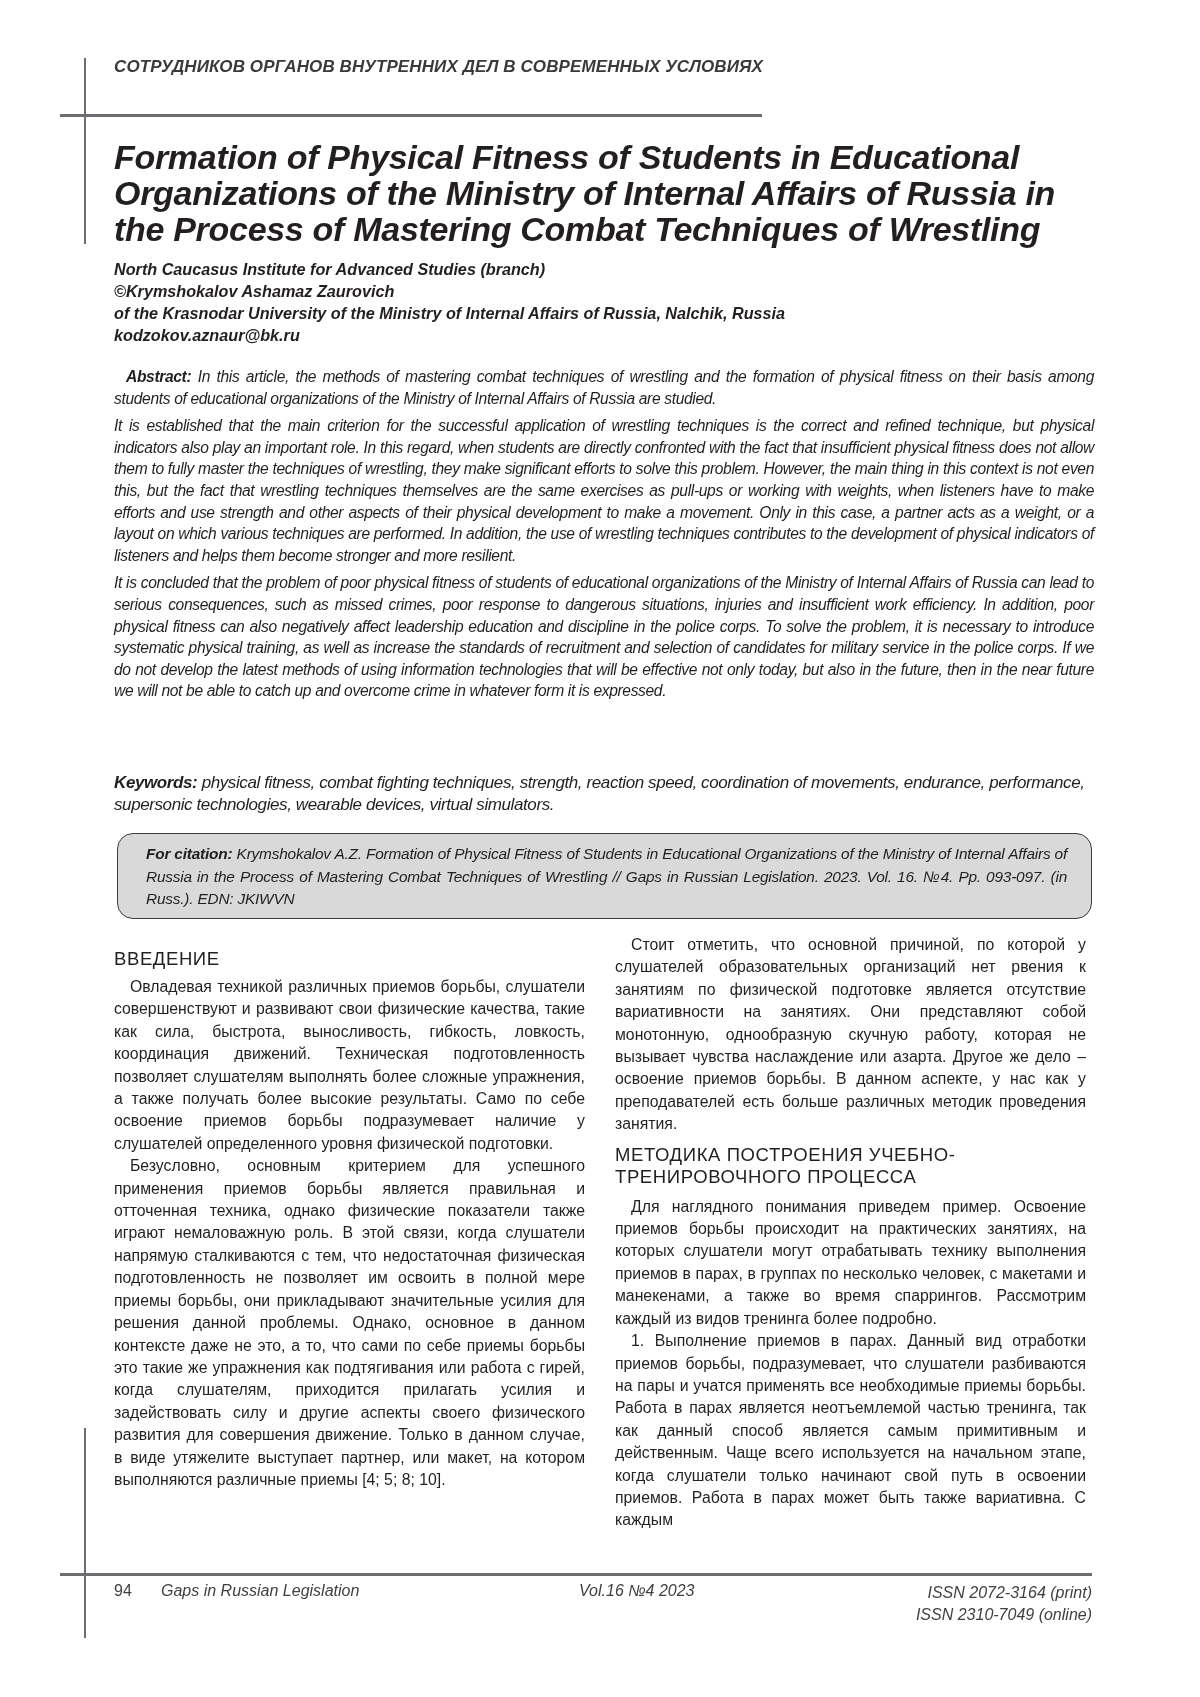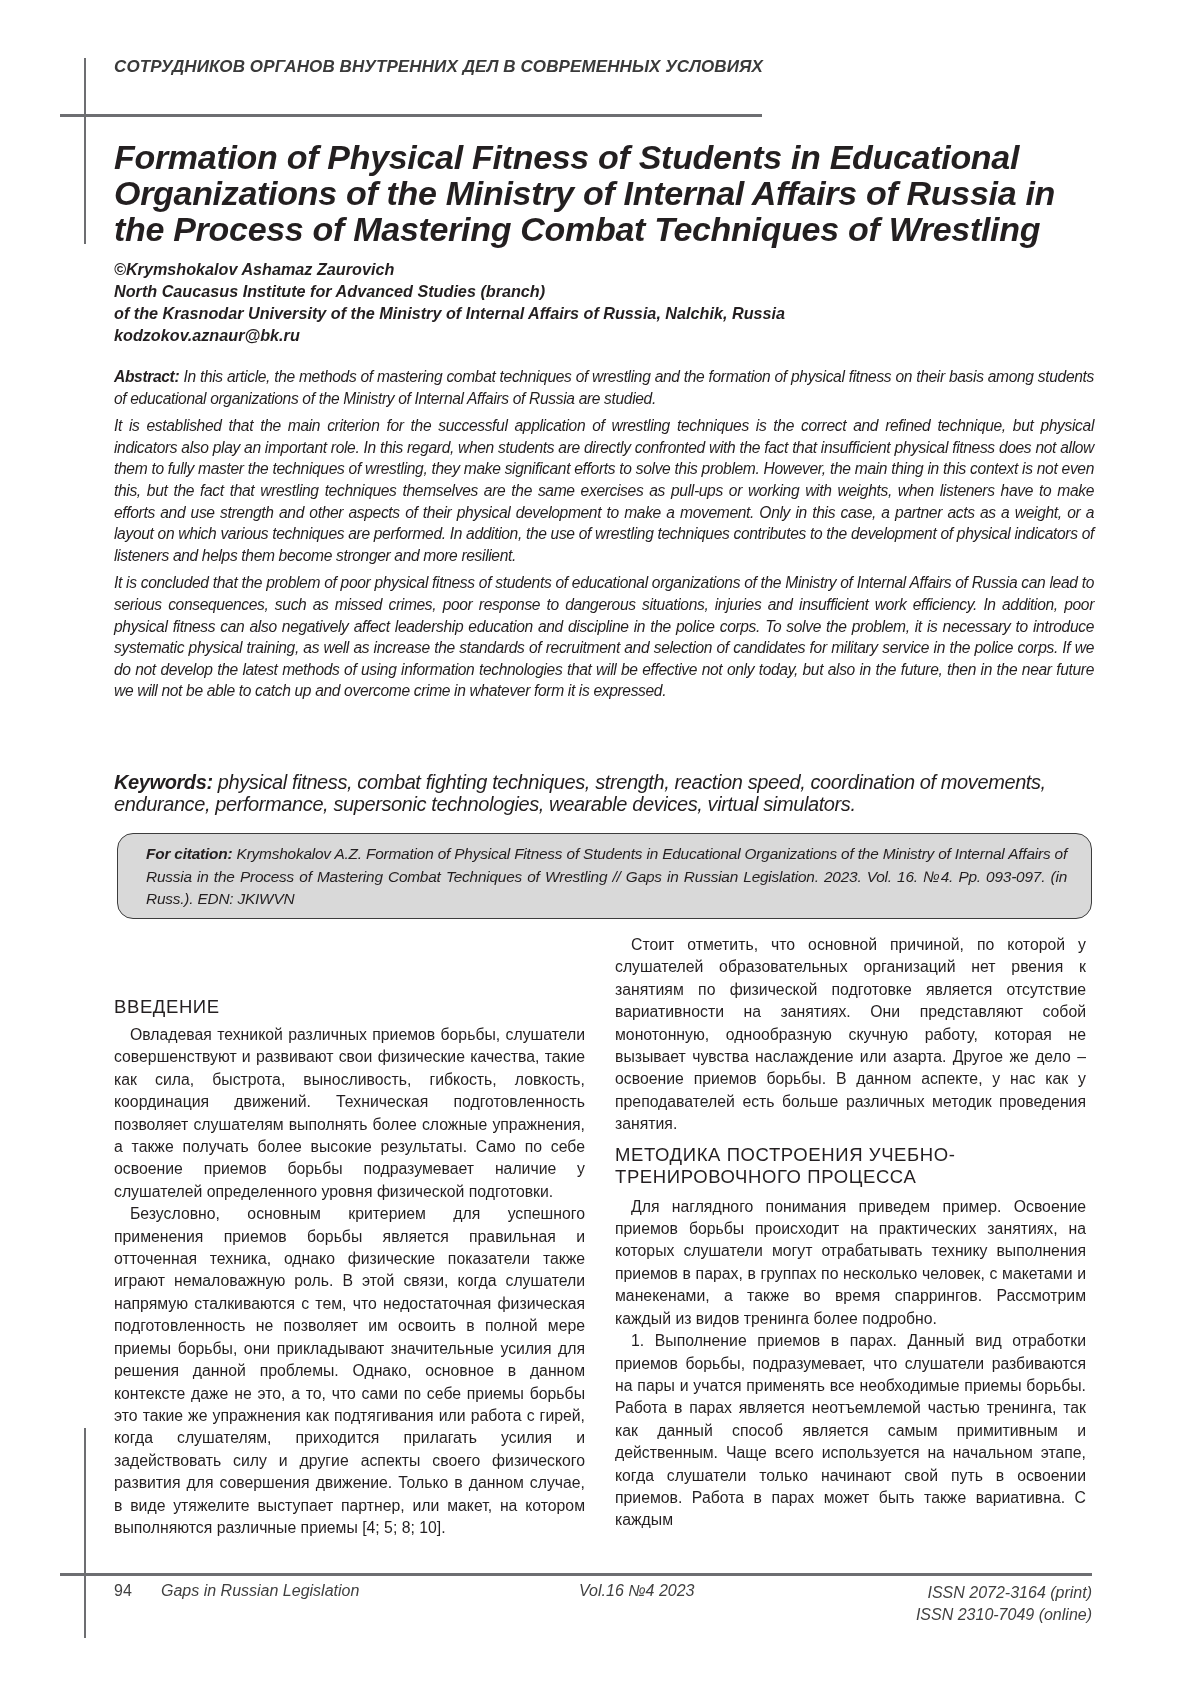--- a/index.html
+++ b/index.html
@@ -25,45 +25,45 @@
     position: absolute; left: 114px; top: 258px; width: 980px;
     font-style: italic; font-weight: bold; font-size: 16.2px; line-height: 22px; color: #231f20;
   }
 
   .abstract {
     position: absolute; left: 114px; top: 366px; width: 980px;
     font-style: italic; font-size: 15.6px; line-height: 21.6px; color: #231f20;
     text-align: justify; letter-spacing: -0.35px;
   }
   .abstract p { margin-bottom: 6px; }
-  .abstract b { font-weight: bold; }
+  .abstract b { font-weight: bold; margin-left: 12px; }
 
   .keywords {
     position: absolute; left: 114px; top: 772px; width: 980px;
-    font-style: italic; font-size: 20px; line-height: 21.6px; letter-spacing: -0.4px;
+    font-style: italic; font-size: 17px; line-height: 21.6px; letter-spacing: -0.4px;
   }
   .keywords b { font-weight: bold; }
 
   .citation-box {
     position: absolute; left: 117px; top: 833px; width: 975px; height: 86px;
     background: #d9d9d9; border: 1.5px solid #3c3c3c; border-radius: 16px;
     padding: 9px 24px 16px 28px;
     font-style: italic; font-size: 15.4px; line-height: 22.5px; text-align: justify; letter-spacing: -0.2px;
   }
   .citation-box b { font-weight: bold; }
 
   .col { position: absolute; width: 471px; font-size: 15.8px; line-height: 22.4px; color: #231f20; text-align: justify; }
   .col-left { left: 114px; top: 948px; }
   .col-right { left: 615px; top: 934px; }
   .col p { text-indent: 16px; }
   .col h2 {
     font-weight: normal; font-size: 18.5px; line-height: 22px; letter-spacing: 0.6px;
     color: #231f20; text-align: left;
   }
-  .col-left h2 { margin-bottom: 6px; margin-top: 48px; }
+  .col-left h2 { margin-bottom: 6px; }
   .col-right h2 { margin-top: 8px; margin-bottom: 8px; }
 
   .footer {
     position: absolute; top: 1582px; left: 114px; width: 978px; height: 48px;
     font-size: 16px; color: #404040;
   }
   .footer .page-num { position: absolute; left: 0; top: 0; }
   .footer .journal { position: absolute; left: 47px; top: 0; font-style: italic; }
   .footer .issue { position: absolute; left: 465px; top: 0; font-style: italic; }
   .footer .issn { position: absolute; right: 0; top: 0; font-style: italic; text-align: right; line-height: 22px; }
@@ -76,22 +76,22 @@
 <div class="vrule" style="top:1428px; height:210px;"></div>
 <div class="hrule" style="left:60px; top:1573px; width:1032px;"></div>
 
 <header class="running-head">
   <div>СОТРУДНИКОВ ОРГАНОВ ВНУТРЕННИХ ДЕЛ В СОВРЕМЕННЫХ УСЛОВИЯХ</div>
 </header>
 
 <h1 class="title">Formation of Physical Fitness of Students in Educational Organizations of the Ministry of Internal Affairs of Russia in the Process of Mastering Combat Techniques of Wrestling</h1>
 
 <div class="author-block">
+  <div>North Caucasus Institute for Advanced Studies (branch)</div>
   <div>©Krymshokalov Ashamaz Zaurovich</div>
-  <div>North Caucasus Institute for Advanced Studies (branch)</div>
   <div>of the Krasnodar University of the Ministry of Internal Affairs of Russia, Nalchik, Russia</div>
   <div>kodzokov.aznaur@bk.ru</div>
 </div>
 
 <section class="abstract">
   <p><b>Abstract:</b><span> In this article, the methods of mastering combat techniques of wrestling and the formation of physical fitness on their basis among students of educational organizations of the Ministry of Internal Affairs of Russia are studied.</span></p>
   <p>It is established that the main criterion for the successful application of wrestling techniques is the correct and refined technique, but physical indicators also play an important role. In this regard, when students are directly confronted with the fact that insufficient physical fitness does not allow them to fully master the techniques of wrestling, they make significant efforts to solve this problem. However, the main thing in this context is not even this, but the fact that wrestling techniques themselves are the same exercises as pull-ups or working with weights, when listeners have to make efforts and use strength and other aspects of their physical development to make a movement. Only in this case, a partner acts as a weight, or a layout on which various techniques are performed. In addition, the use of wrestling techniques contributes to the development of physical indicators of listeners and helps them become stronger and more resilient.</p>
   <p>It is concluded that the problem of poor physical fitness of students of educational organizations of the Ministry of Internal Affairs of Russia can lead to serious consequences, such as missed crimes, poor response to dangerous situations, injuries and insufficient work efficiency. In addition, poor physical fitness can also negatively affect leadership education and discipline in the police corps. To solve the problem, it is necessary to introduce systematic physical training, as well as increase the standards of recruitment and selection of candidates for military service in the police corps. If we do not develop the latest methods of using information technologies that will be effective not only today, but also in the future, then in the near future we will not be able to catch up and overcome crime in whatever form it is expressed.</p>
 </section>
 

